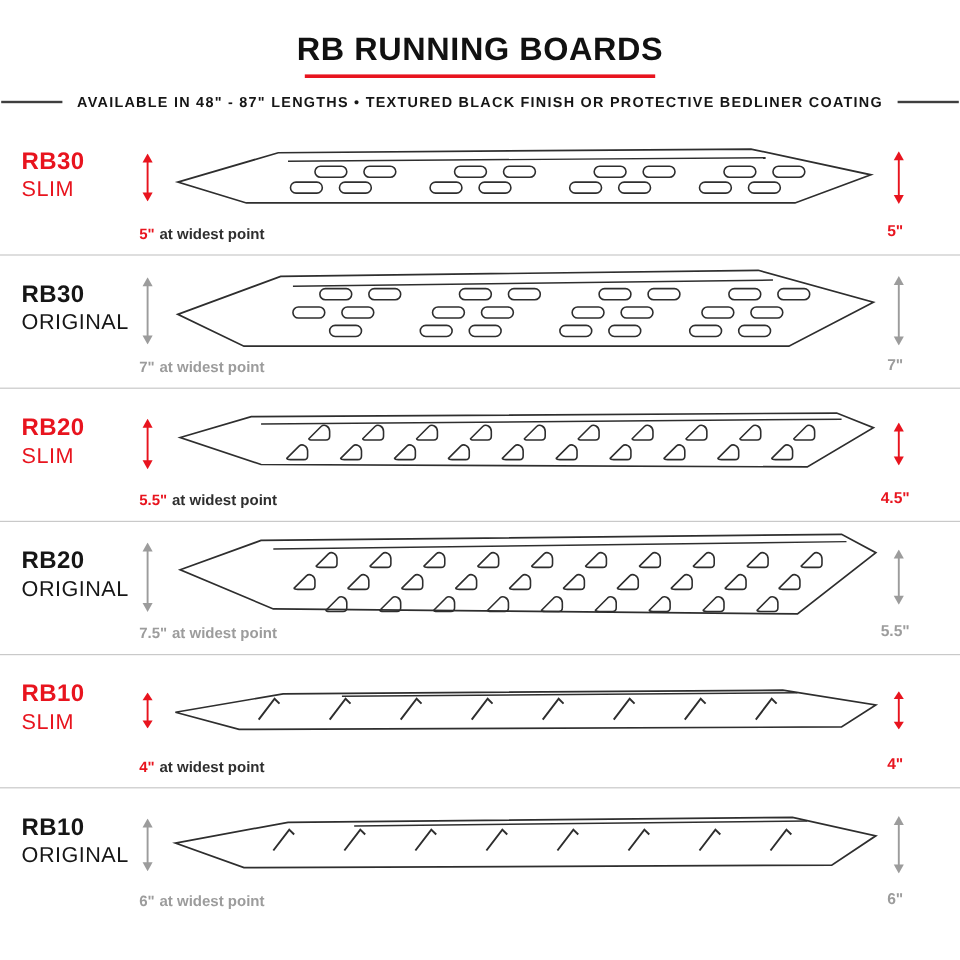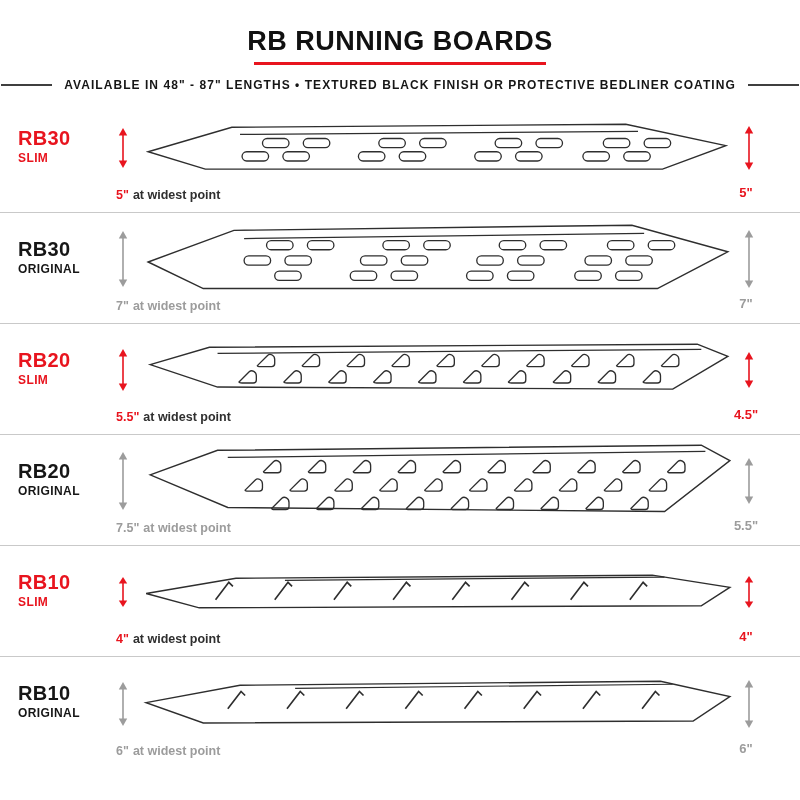--- a/index.html
+++ b/index.html
@@ -15,21 +15,21 @@
   .subtitle-wrap::before,.subtitle-wrap::after{content:"";flex:1;height:2px;background:#3f3f3f}
   .subtitle{font-size:12px;font-weight:700;letter-spacing:1.05px;white-space:nowrap;color:#161616}
 
   
   .rows{margin-top:10px}
   .row{position:relative;height:111px}
   .row.sep{border-bottom:1px solid #c9c9c9}
 
   .label{position:absolute;left:18px;width:104px;top:40%;transform:translateY(-50%);text-align:left}
   .model{font-size:20px;font-weight:800;letter-spacing:.3px}
-  .variant{font-size:12px;font-weight:700;letter-spacing:.4px;margin-top:1px}
+  .variant{font-size:18px;font-weight:400;letter-spacing:.4px;margin-top:1px}
   .slim .model,.slim .variant{color:#e8141e}
   .original .model,.original .variant{color:#161616}
 
   .board{position:absolute;left:142px;right:66px;top:6px;bottom:28px;display:flex;align-items:center}
   .board svg{width:100%;height:auto}
   .board .body{fill:#fff;stroke:#2e2e2e;stroke-width:1.4}
   .board .edge{fill:none;stroke:#2e2e2e;stroke-width:1.2}
 
   .gauge{position:absolute;display:block}
   .gauge-left{left:116px;top:42%;transform:translateY(-50%)}

